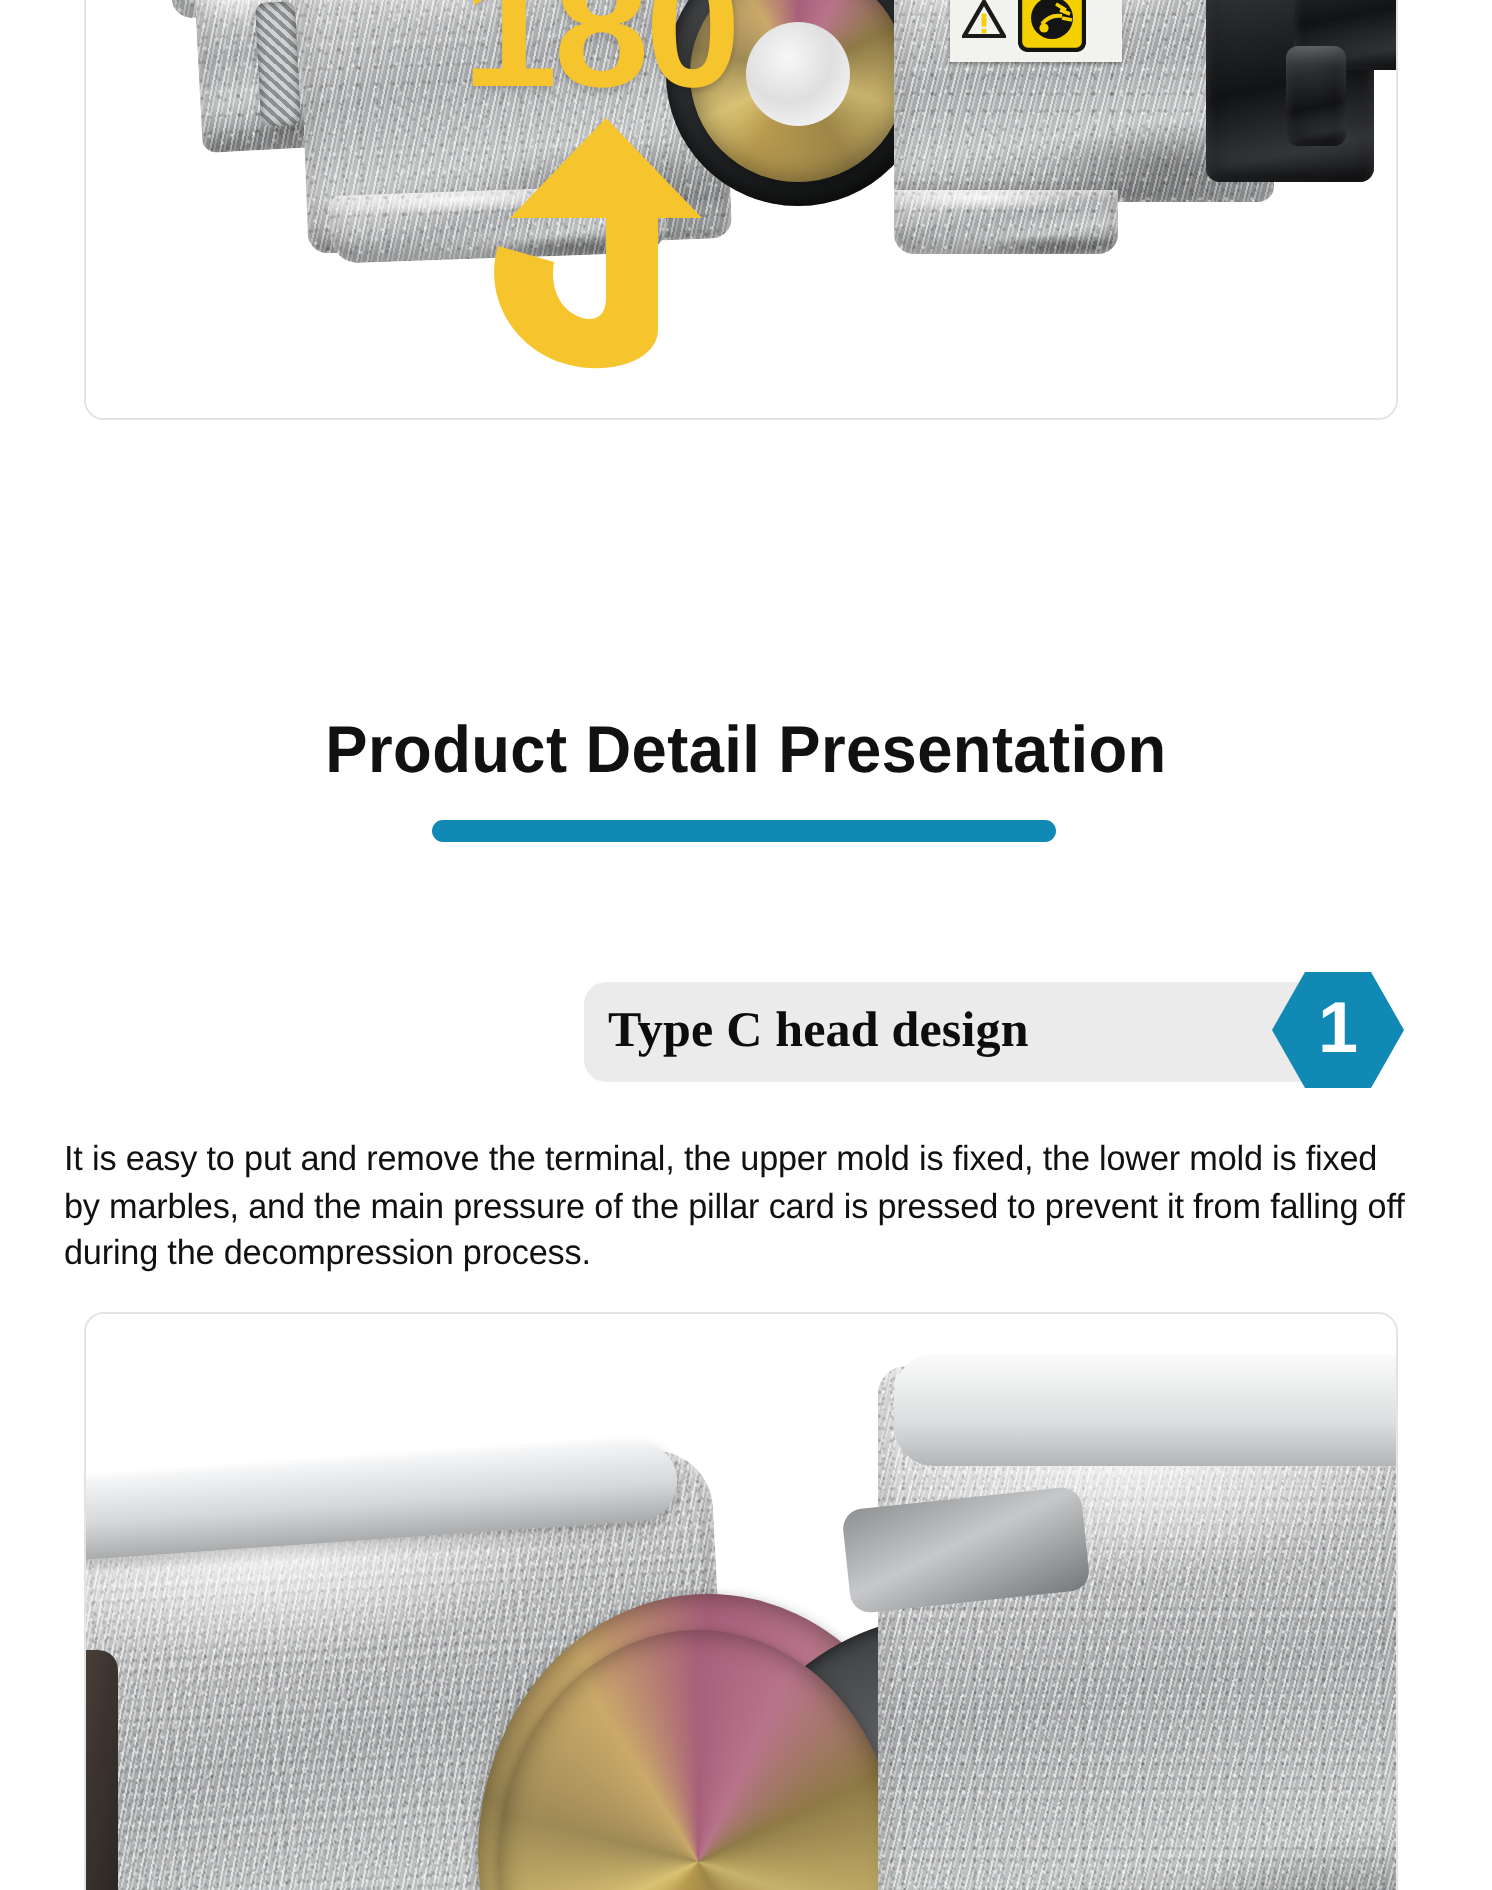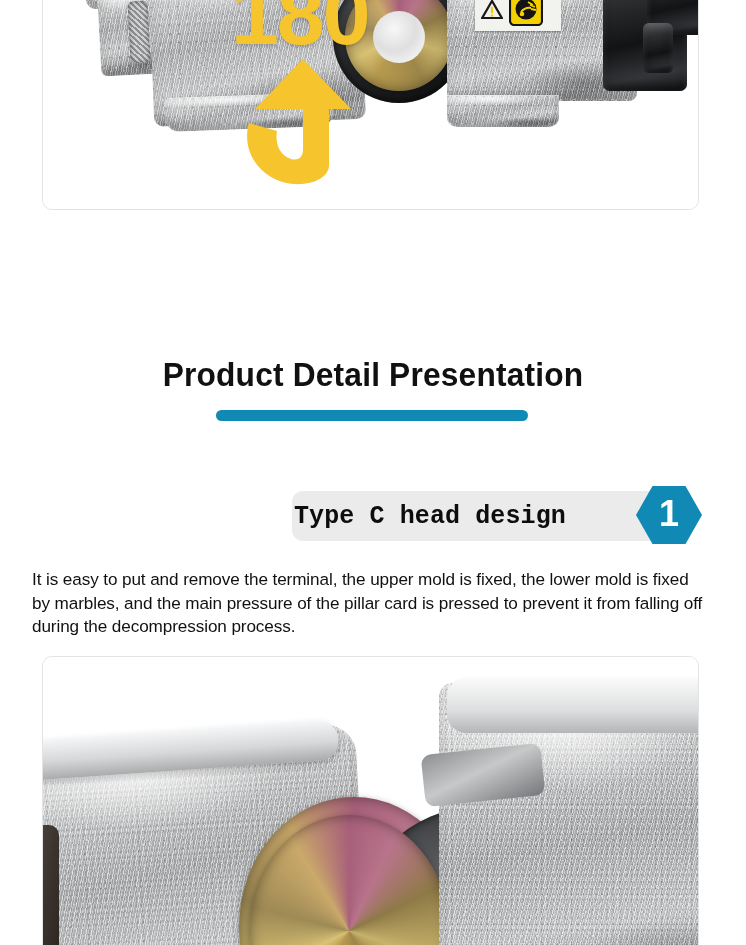--- a/index.html
+++ b/index.html
@@ -169,26 +169,26 @@
     height: 50px;
   }
   .banner-pill {
     position: absolute;
     inset: 0;
     background: #ebebeb;
     border-radius: 11px;
   }
   .banner-label {
     position: absolute;
-    left: 2px;
+    left: 12px;
     top: 0;
     height: 50px;
     display: flex;
     align-items: center;
-    font-family: Liberation Mono, monospace;
+    font-family: Liberation Serif, serif;
     font-weight: bold;
     font-size: 25px;
     color: #0d0d0d;
     letter-spacing: .1px;
     white-space: nowrap;
   }
   .hex-badge {
     position: absolute;
     left: 344px;
     top: -5px;

